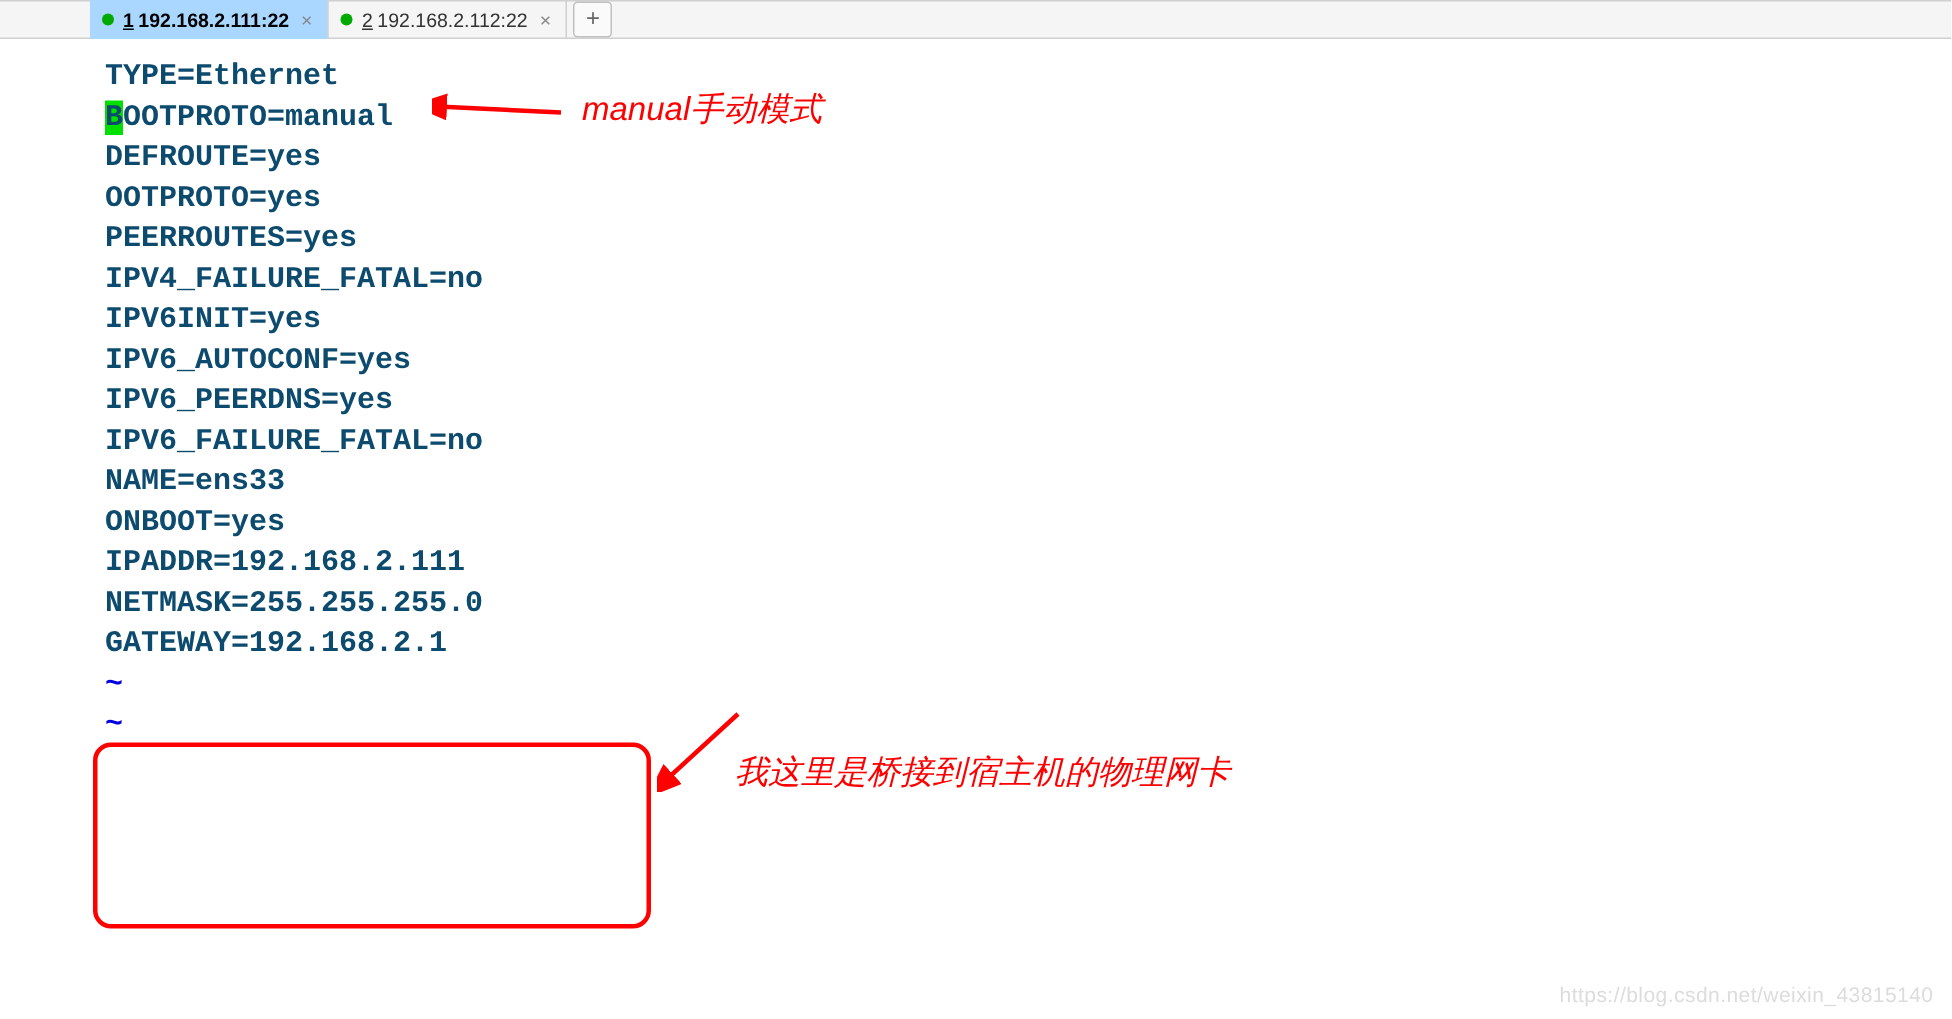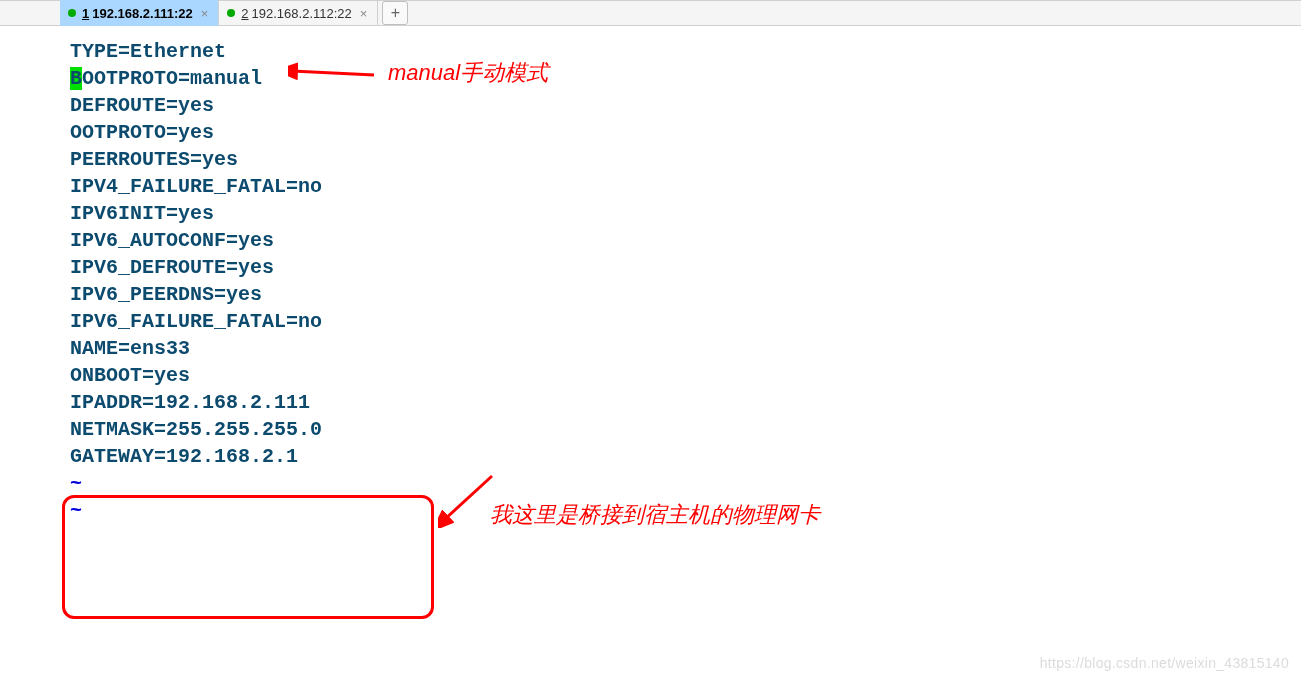--- a/index.html
+++ b/index.html
@@ -42,21 +42,20 @@
 <div class="editor-wrap" style="height:653px;">
   <div class="editor">
     <div class="line">TYPE=Ethernet</div>
     <div class="line"><span class="cursor-hl">B</span><span>OOTPROTO=manual</span></div>
     <div class="line">DEFROUTE=yes</div>
     <div class="line">OOTPROTO=yes</div>
     <div class="line">PEERROUTES=yes</div>
     <div class="line">IPV4_FAILURE_FATAL=no</div>
     <div class="line">IPV6INIT=yes</div>
     <div class="line">IPV6_AUTOCONF=yes</div>
-    <div class="line">IPV6_DEFROUTE=yes</div>
     <div class="line">IPV6_PEERDNS=yes</div>
     <div class="line">IPV6_FAILURE_FATAL=no</div>
     <div class="line">NAME=ens33</div>
     <div class="line">ONBOOT=yes</div>
     <div class="line">IPADDR=192.168.2.111</div>
     <div class="line">NETMASK=255.255.255.0</div>
     <div class="line">GATEWAY=192.168.2.1</div>
     <div class="line tilde">~</div>
     <div class="line tilde">~</div>
   </div>

